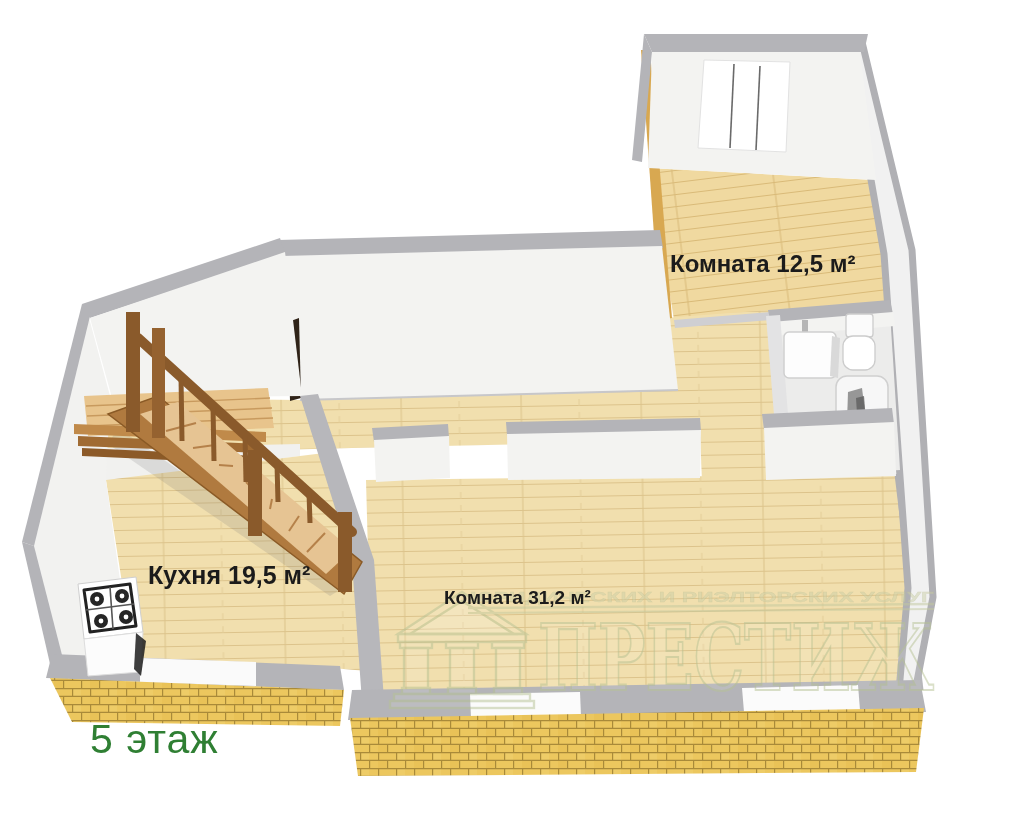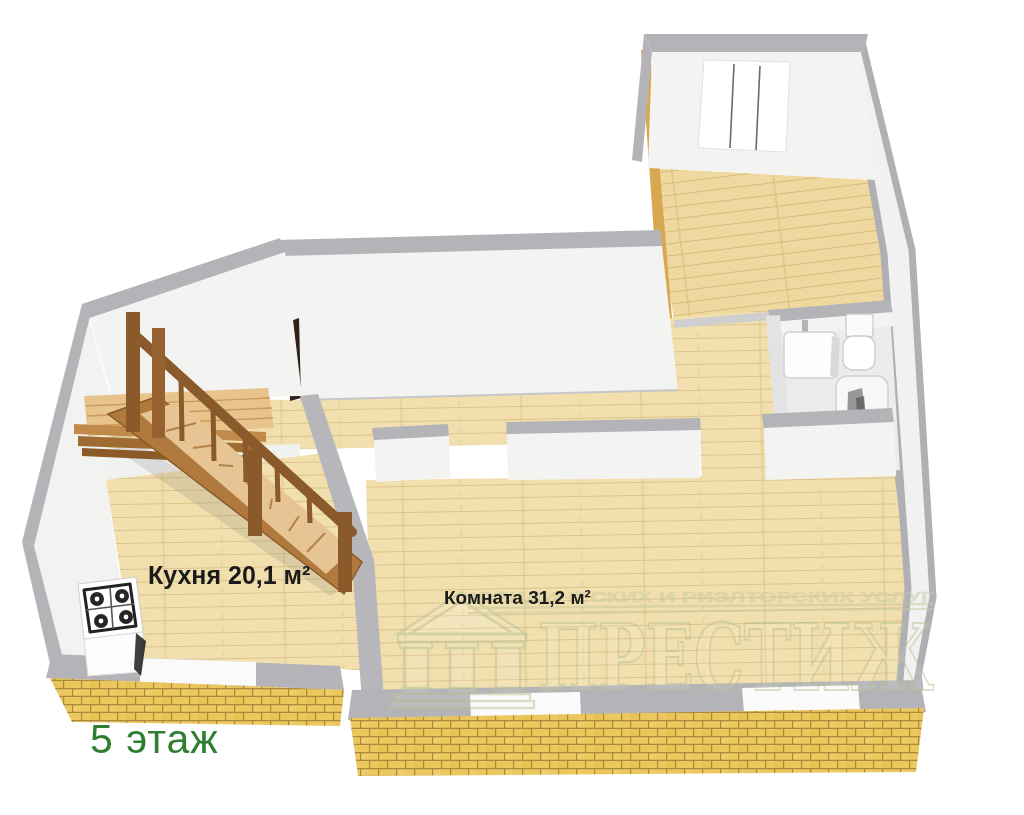--- a/index.html
+++ b/index.html
@@ -226,16 +226,17 @@
       <rect x="-4" y="106" width="136" height="7"></rect>
       <rect x="-8" y="113" width="144" height="7"></rect>
     </g>
     <text x="470" y="602" textLength="464" lengthAdjust="spacingAndGlyphs" font-family="Liberation Sans, sans-serif" font-size="15" font-weight="bold" fill="#cdd0a8" stroke="#b9bf95" stroke-width="0.4">ЮРИДИЧЕСКИХ И РИЭЛТОРСКИХ УСЛУГ</text>
     <line x1="468" y1="608" x2="934" y2="604" stroke="#c2c99e" stroke-width="2.5"></line>
     <line x1="468" y1="613" x2="934" y2="609" stroke="#c2c99e" stroke-width="2"></line>
     <text x="538" y="690" textLength="396" lengthAdjust="spacingAndGlyphs" font-family="DejaVu Serif, serif" font-size="92" font-weight="bold" fill="rgba(255,255,255,0.18)" stroke="#b7c295" stroke-width="2.2">ПРЕСТИЖ</text>
   </g>
 </svg>
 
-  <div id="lbl-kitchen" class="room-label">Кухня 20,1 м²</div>
+  <div id="lbl-room1" class="room-label">Комната 12,5 м²</div>
+  <div id="lbl-kitchen" class="room-label">Кухня 19,5 м²</div>
   <div id="lbl-room2" class="room-label">Комната 31,2 м²</div>
   <div id="lbl-floor">5 этаж</div>
 </div>
 
 </body></html>

